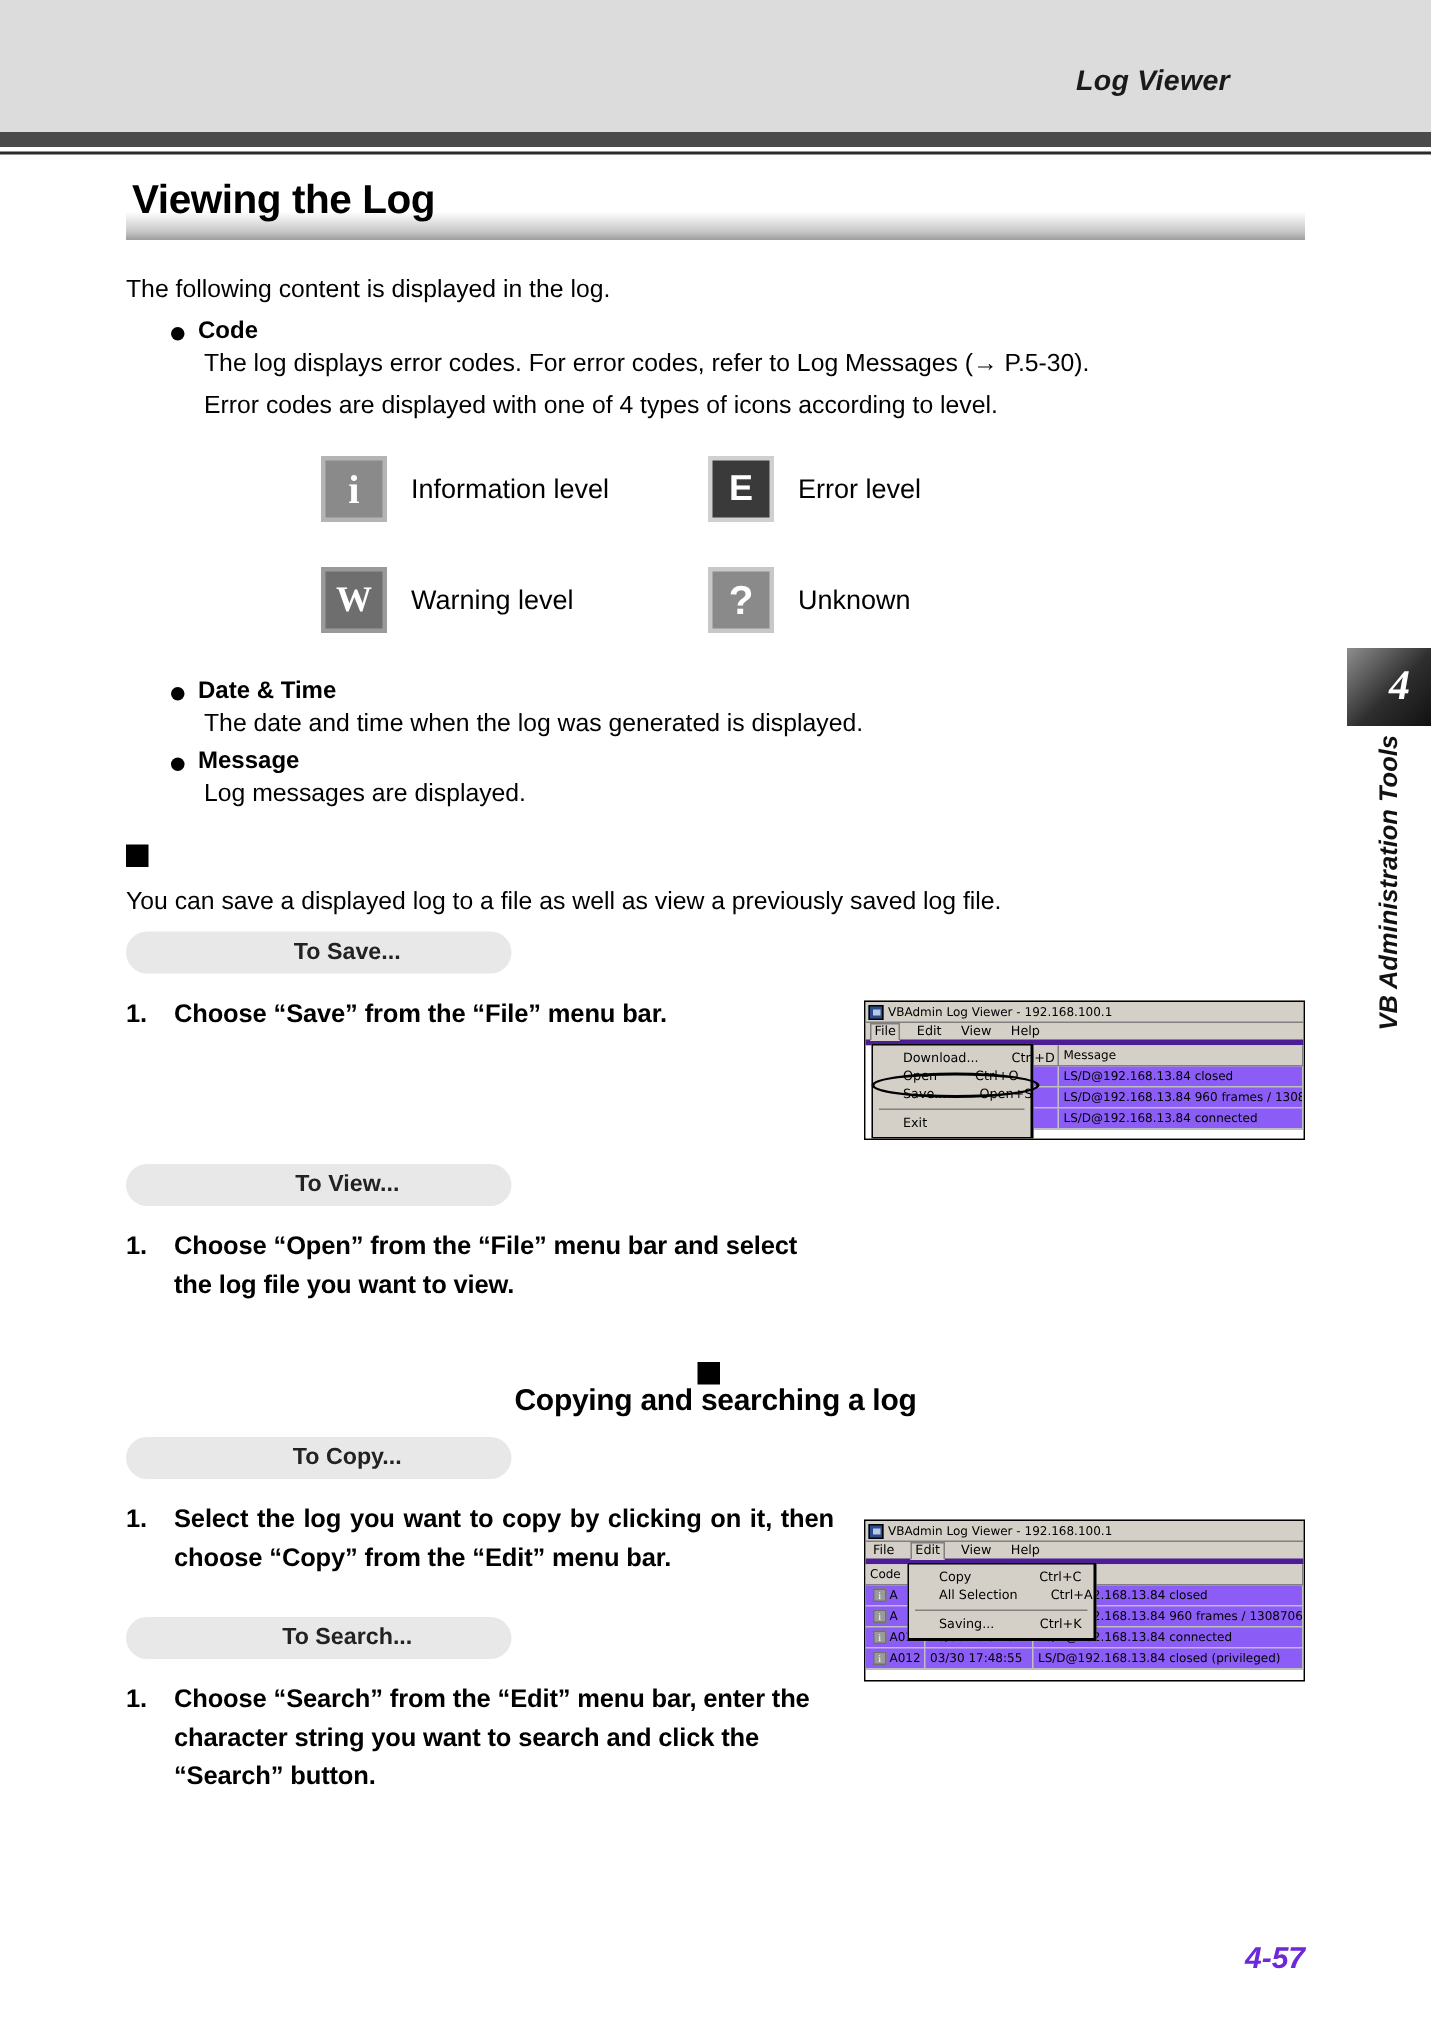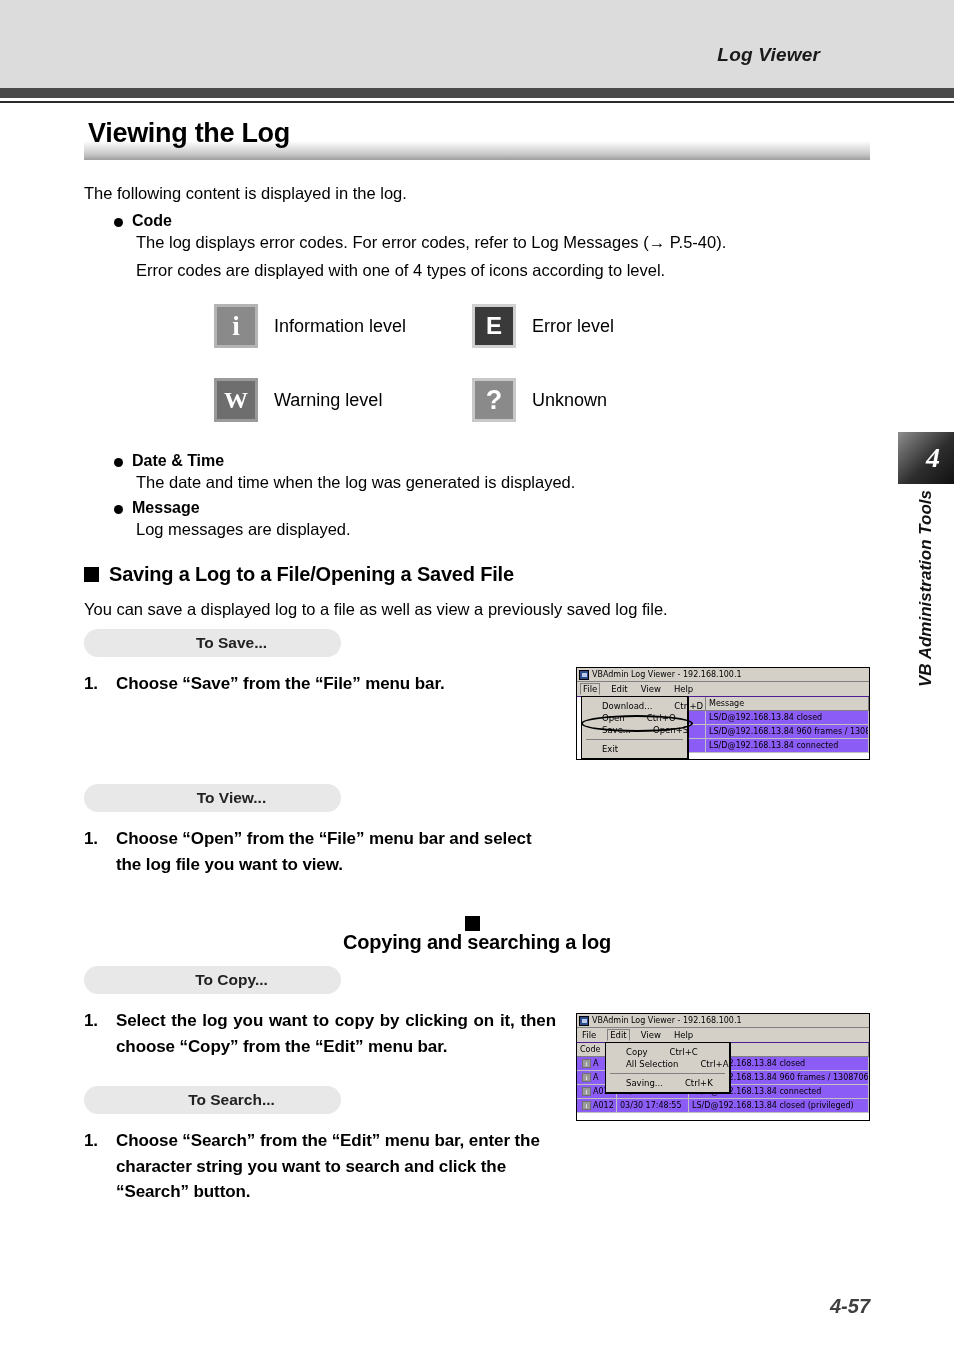--- a/index.html
+++ b/index.html
@@ -214,21 +214,21 @@
     left: 2px; top: 2px;
     width: 5px; height: 4px;
     background: #b8c8e8;
   }
   .win-menubar {
     height: 15px;
     display: flex;
     align-items: center;
     font-size: 8.5px;
     padding-left: 3px;
-    border-bottom: 1px solid #4c1d95;
+    border-bottom: 4px solid #4c1d95;
     background: #d4d0c8;
   }
   .win-menubar span { margin-right: 9px; padding: 0 2px; }
   .win-menubar span.active {
     background: #d4d0c8;
     border: 1px solid #808080;
     border-bottom-color: #d4d0c8;
   }
   .win-body { position: relative; background: #ffffff; }
   .grid-head {
@@ -266,21 +266,21 @@
     background: #d4d0c8;
     border: 1px solid #000;
     border-right-width: 2px;
     border-bottom-width: 2px;
     font-size: 8.5px;
     padding: 3px 0;
     z-index: 5;
   }
   .dropitem {
     display: flex;
-    justify-content: flex-start;
+    justify-content: space-between;
     padding: 1px 8px 1px 20px;
     white-space: nowrap;
   }
   .dropitem .accel { margin-left: 22px; }
   .dropsep { height: 1px; background: #808080; margin: 3px 4px; }
   .ellipse-mark {
     position: absolute;
     border: 2px solid #000;
     border-radius: 50%;
     z-index: 9;
@@ -324,21 +324,21 @@
     transform: rotate(180deg) translateX(0px);
   }
 
   
   .footer-pageno {
     position: absolute;
     right: 84px; bottom: 34px;
     font-size: 20px;
     font-weight: bold;
     font-style: italic;
-    color: #404040;
+    color: #6d28d9;
   }
 </style>
 </head>
 <body>
 
 <div class="page-header">
   <div class="header-title">Log Viewer</div>
 </div>
 <div class="header-dark-bar"></div>
 <div class="header-thin-rule"></div>
@@ -349,21 +349,21 @@
     <div class="title-grad"></div>
     <div class="title-text">Viewing the Log</div>
   </div>
 
   <p class="para">The following content is displayed in the log.</p>
 
   <div class="bullet-row">
     <span class="bullet-dot"></span>
     <span class="bullet-label">Code</span>
   </div>
-  <div class="bullet-body">The log displays error codes. For error codes, refer to Log Messages (→ P.5-40).</div>
+  <div class="bullet-body">The log displays error codes. For error codes, refer to Log Messages (→ P.5-30).</div>
   <div class="bullet-body">Error codes are displayed with one of 4 types of icons according to level.</div>
 
   <div class="icon-legend">
     <div class="icon-legend-row">
       <div class="icon-cell">
         <div class="level-icon info">i</div>
         <div class="icon-caption">Information level</div>
       </div>
       <div class="icon-cell">
         <div class="level-icon err">E</div>
@@ -389,21 +389,20 @@
   <div class="bullet-body">The date and time when the log was generated is displayed.</div>
 
   <div class="bullet-row">
     <span class="bullet-dot"></span>
     <span class="bullet-label">Message</span>
   </div>
   <div class="bullet-body">Log messages are displayed.</div>
 
   <div class="sec-head">
     <span class="sec-square"></span>
-    <span>Saving a Log to a File/Opening a Saved File</span>
   </div>
   <p class="para">You can save a displayed log to a file as well as view a previously saved log file.</p>
 
   <div class="pill">To Save...</div>
   <div class="step">
     <span class="step-num">1.</span>
     <span class="step-text nojust">Choose “Save” from the “File” menu bar.</span>
   </div>
 
   <div class="pill" style="margin-top:88px;">To View...</div>

